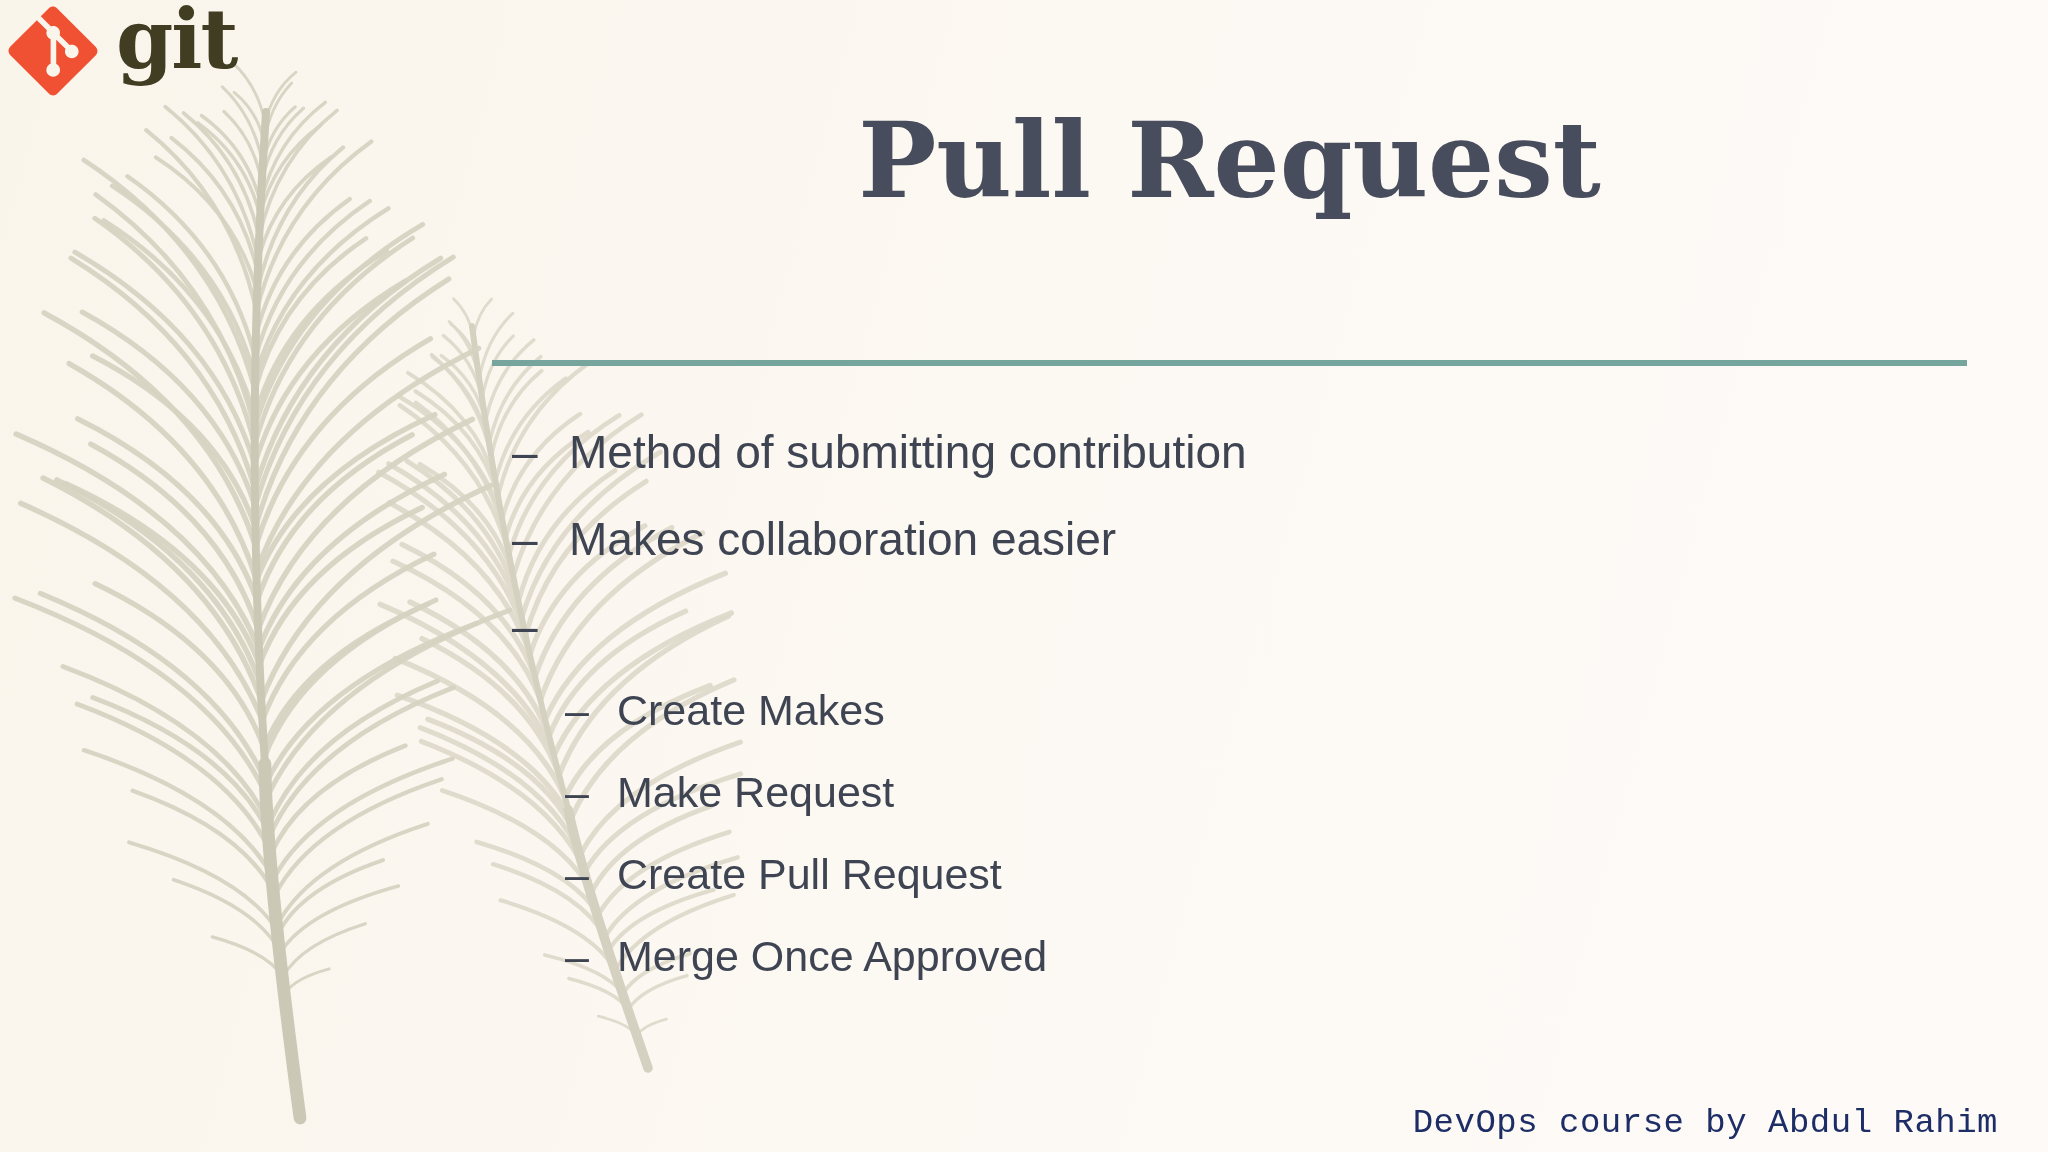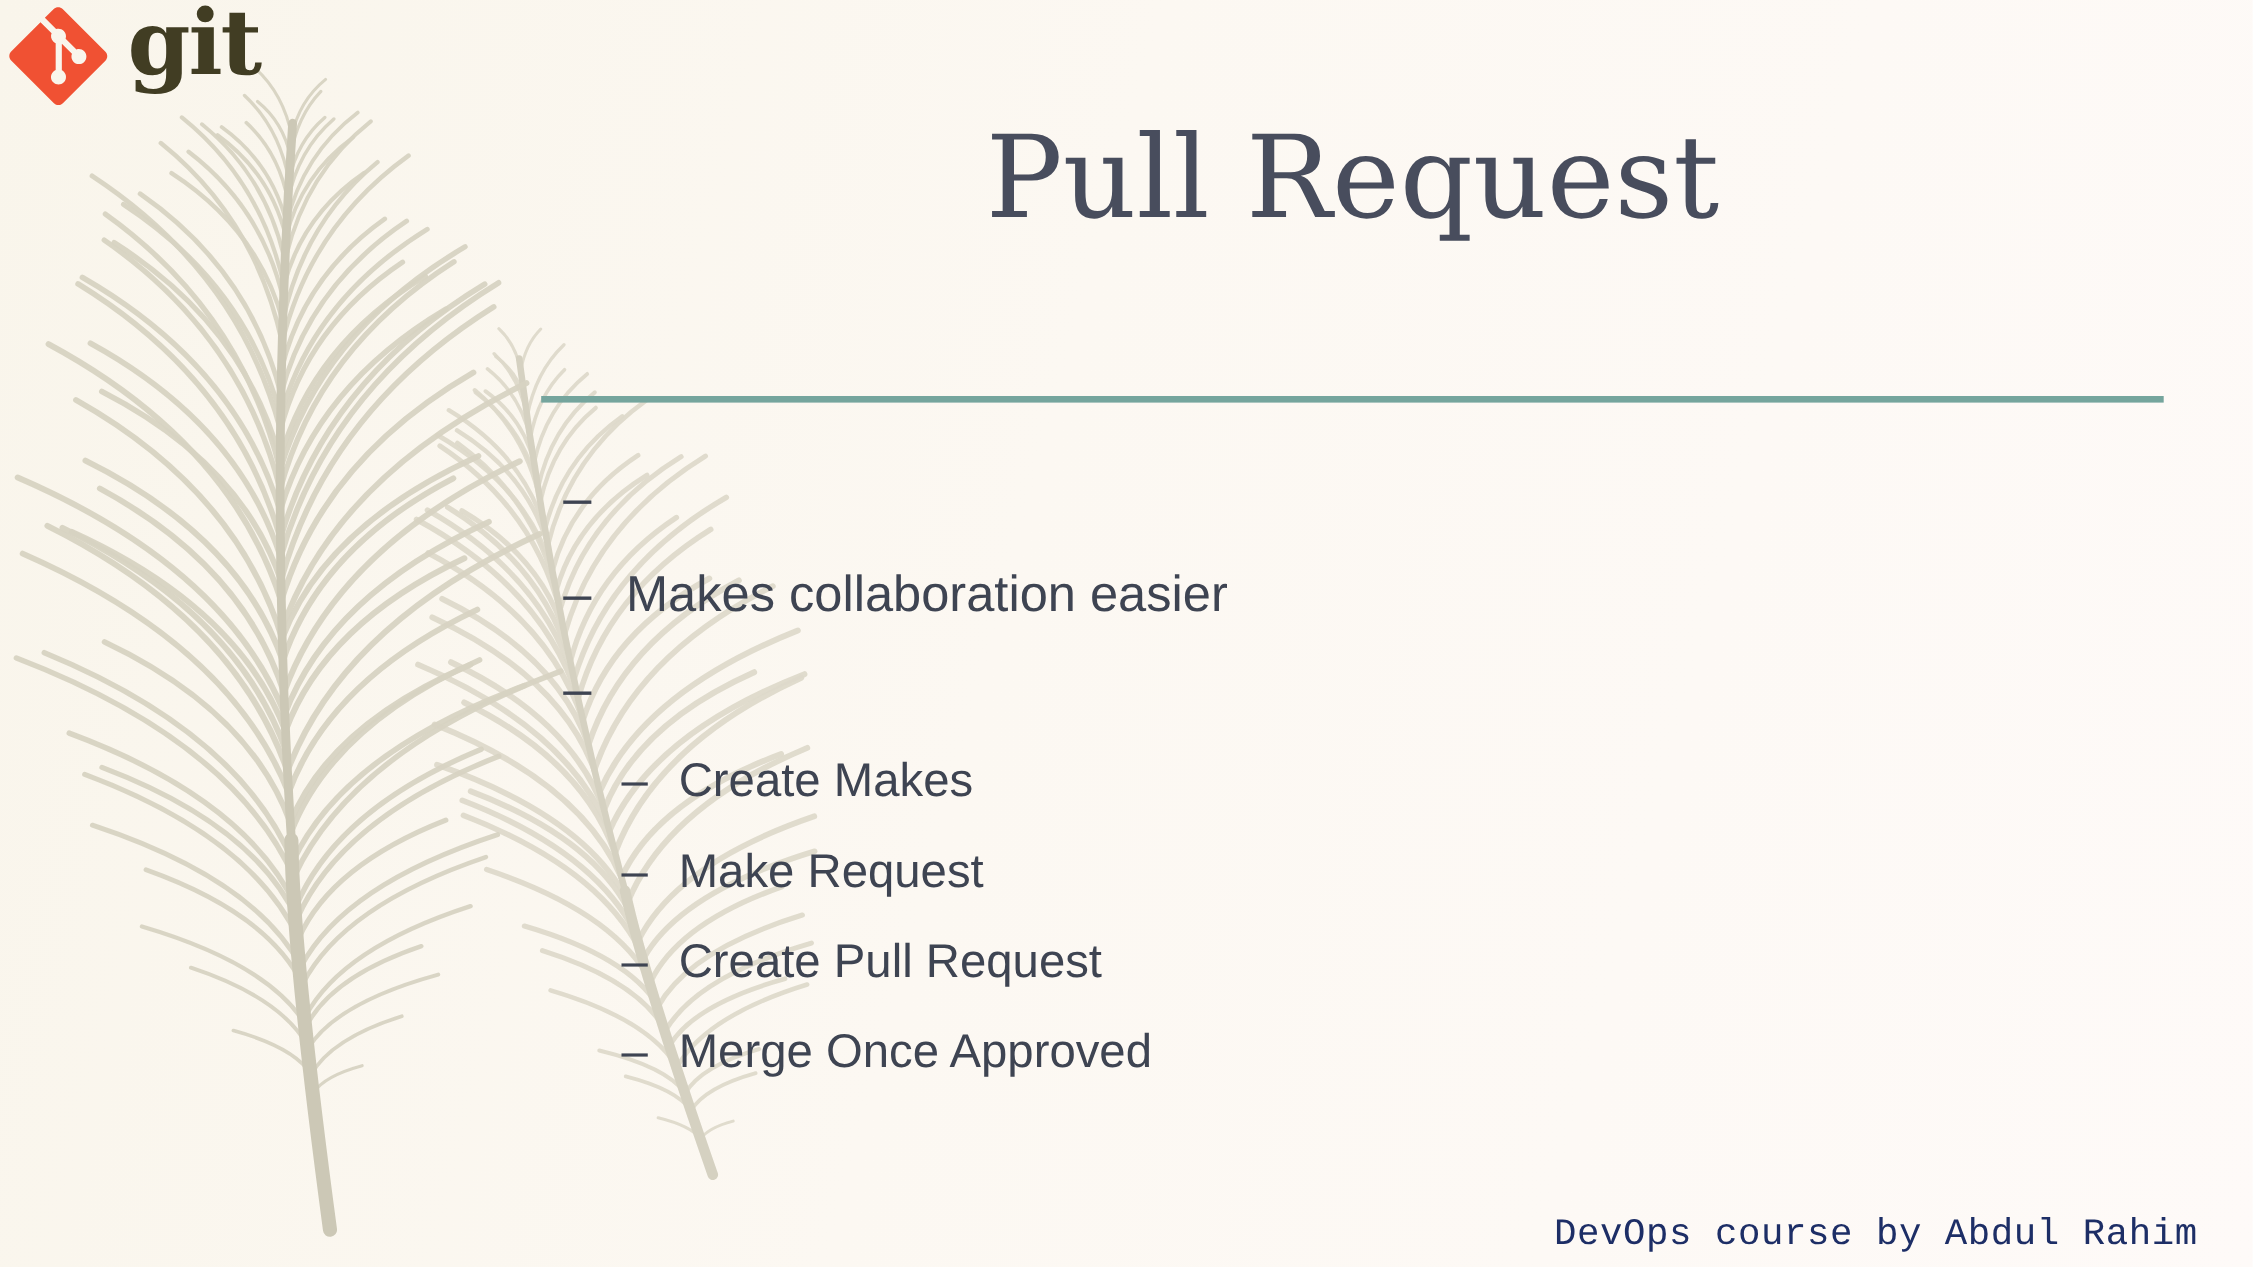--- a/index.html
+++ b/index.html
@@ -18,21 +18,21 @@
   .logo svg{width:94px;height:94px;display:block;}
   .wordmark{
     font-family:"DejaVu Serif","Liberation Serif",serif;font-weight:700;
     font-size:82px;line-height:1;color:#413d23;letter-spacing:-2px;
     margin-left:16px;margin-top:-6px;
   }
   
   .title{
     position:absolute;left:492px;top:104px;width:1475px;z-index:2;
     text-align:center;
-    font-family:"DejaVu Serif","Liberation Serif",serif;font-weight:400;
+    font-family:"DejaVu Serif","Liberation Serif",serif;font-weight:700;
     font-size:104px;line-height:1.1;color:#484d5d;
   }
   
   .divider{
     position:absolute;left:492px;top:360px;width:1475px;height:6px;
     background:#75a59d;z-index:2;
   }
   
   .bullets{position:absolute;left:512px;top:408px;width:1180px;z-index:2;color:#3e4452;}
   .li{display:flex;align-items:center;}
@@ -224,20 +224,21 @@
     <div class="wordmark">git</div>
   </div>
 
   <div class="title">Pull Request</div>
 
   <div class="divider"></div>
 
   <div class="bullets">
     <div class="li lv1">
       <span class="dash">–</span>
+      <span>Method of submitting contribution</span>
     </div>
     <div class="li lv1">
       <span class="dash">–</span>
       <span>Makes collaboration easier</span>
     </div>
     <div class="li lv1">
       <span class="dash">–</span>
     </div>
     <div class="li lv2">
       <span class="dash">–</span>

